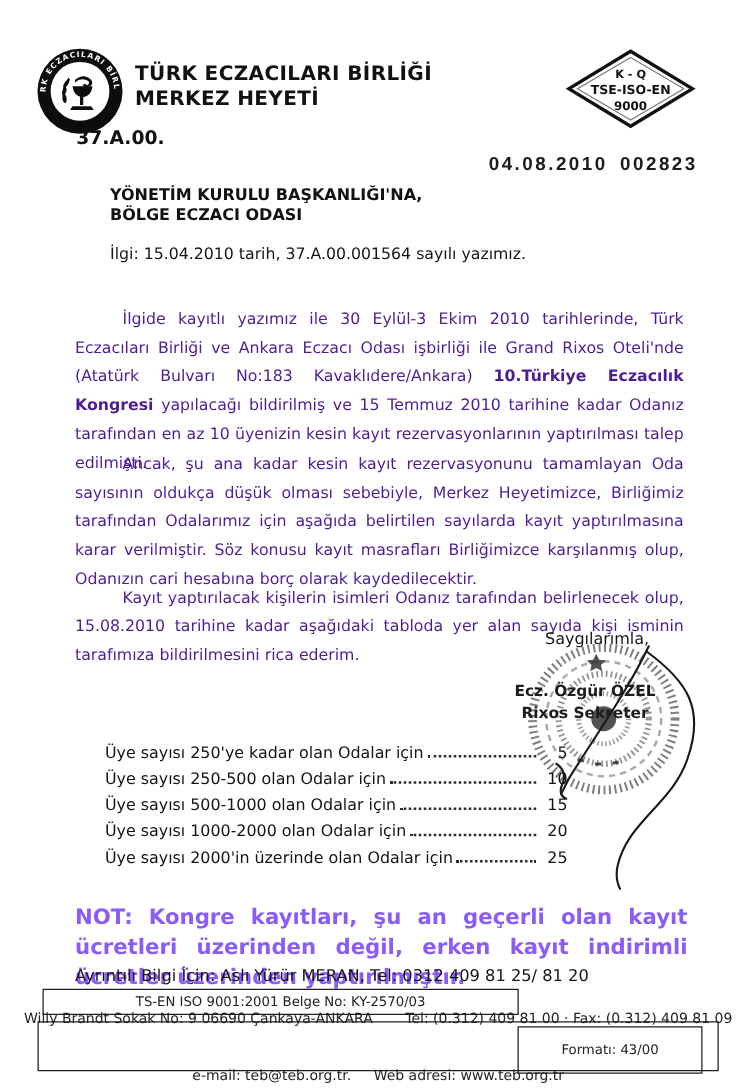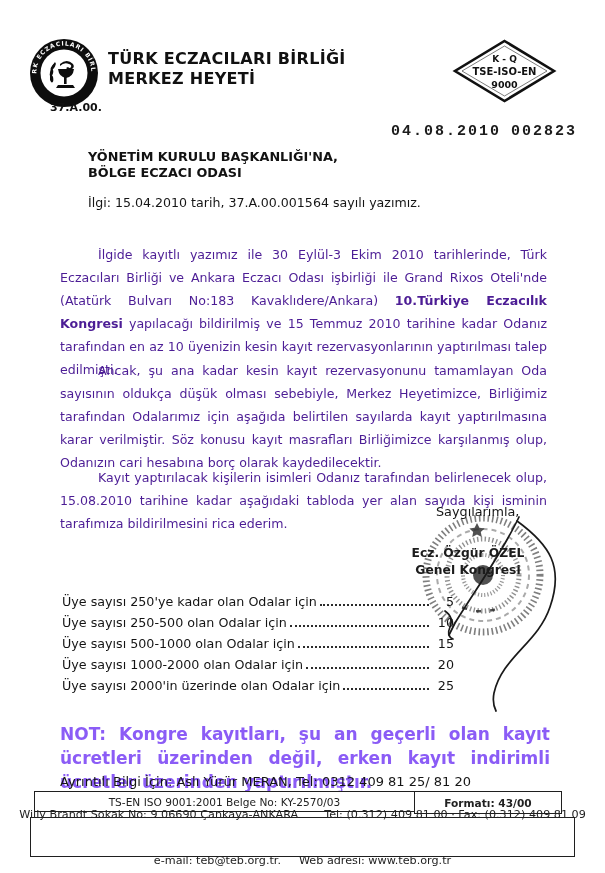--- a/index.html
+++ b/index.html
@@ -6,55 +6,55 @@
   .page{
     position:relative;width:605px;height:873px;margin:0 auto;
     background:#ffffff;color:#161616;
     font-family:"DejaVu Sans","Liberation Sans",sans-serif;
     overflow:hidden;
   }
   
   .logo-wrap{position:absolute;left:27px;top:36px;width:74px;height:74px;}
   .org-title{position:absolute;left:108px;top:49px;font-size:16px;font-weight:bold;
     letter-spacing:.3px;line-height:20px;color:#111;}
-  .ref-code{position:absolute;left:50px;top:101px;font-size:11px;font-weight:bold;color:#111;}
+  .ref-code{position:absolute;left:61px;top:101px;font-size:15px;font-weight:bold;color:#111;}
   .badge-wrap{position:absolute;left:452px;top:38px;width:105px;height:66px;}
   .date-stamp{position:absolute;left:391px;top:123px;
-    font-family:Liberation Mono, monospace;
+    font-family:Liberation Sans, sans-serif;
     font-size:15px;font-weight:bold;letter-spacing:2px;color:#1c1c1c;white-space:nowrap;}
   .date-stamp .num{margin-left:10px;}
   
   .recipient{position:absolute;left:88px;top:149px;font-size:12.8px;font-weight:bold;
     line-height:16px;color:#121212;}
   .ilgi{position:absolute;left:88px;top:195px;font-size:12.6px;color:#151515;}
   .para{position:absolute;left:60px;width:487px;font-size:12.6px;line-height:23px;
     text-align:justify;color:#4c1d95;text-indent:38px;}
   .p1{top:230px;}
   .p2{top:346px;}
   .p3{top:450px;margin-top:16px;}
   .salutation{position:absolute;left:436px;top:504px;font-size:12.8px;color:#151515;}
   
   .stamp-wrap{position:absolute;left:398px;top:515px;width:190px;height:200px;pointer-events:none;}
   .sig-name{position:absolute;left:403px;top:545px;width:130px;text-align:center;
     font-size:12.3px;font-weight:600;line-height:17px;color:#1c1c1c;z-index:5;}
   
   .quota{position:absolute;left:62px;top:588px;width:392px;font-size:12.7px;color:#141414;}
   .quota-row{display:flex;align-items:flex-end;height:21px;}
-  .quota-label{white-space:nowrap;}
+  .quota-label{white-space:nowrap;margin-left:22px;}
   .leader{flex:1;border-bottom:2px dotted #2b2b2b;margin:0 3px 3px 3px;min-width:20px;}
   .quota-val{width:22px;text-align:right;}
   
   .note{position:absolute;left:60px;top:705px;width:490px;font-size:17px;font-weight:bold;
     line-height:24px;text-align:justify;color:#8b5cf6;text-indent:0;}
   .contact{position:absolute;left:60px;top:774px;font-size:13px;color:#151515;}
   
   .box{position:absolute;border:1.6px solid #1f1f1f;box-sizing:border-box;
     display:flex;align-items:center;justify-content:center;color:#222;}
   .iso-box{left:34px;top:791px;width:381px;height:21px;font-size:10.6px;}
-  .format-box{left:414px;top:791px;width:148px;height:23px;font-size:10.6px;font-weight:bold;}
+  .format-box{left:414px;top:821px;width:148px;height:38px;font-size:10.6px;}
   .addr-box{left:30px;top:817px;width:545px;height:40px;flex-direction:column;
     font-size:11.2px;line-height:17px;gap:29px;}
   .addr-line{white-space:nowrap;}
   .addr-line .gap{display:inline-block;width:26px;}
   .addr-line .gap-sm{display:inline-block;width:18px;}
 </style>
 </head>
 <body>
 
 <div class="page">
@@ -114,21 +114,21 @@
   <p class="para p1"><span>İlgide kayıtlı yazımız ile 30 Eylül-3 Ekim 2010 tarihlerinde, Türk Eczacıları Birliği ve Ankara Eczacı Odası işbirliği ile Grand Rixos Oteli'nde (Atatürk Bulvarı No:183 Kavaklıdere/Ankara) </span><b>10.Türkiye Eczacılık Kongresi</b><span> yapılacağı bildirilmiş ve 15 Temmuz 2010 tarihine kadar Odanız tarafından en az 10 üyenizin kesin kayıt rezervasyonlarının yaptırılması talep edilmişti.</span></p>
 
   <p class="para p2">Ancak, şu ana kadar kesin kayıt rezervasyonunu tamamlayan Oda sayısının oldukça düşük olması sebebiyle, Merkez Heyetimizce, Birliğimiz tarafından Odalarımız için aşağıda belirtilen sayılarda kayıt yaptırılmasına karar verilmiştir. Söz konusu kayıt masrafları Birliğimizce karşılanmış olup, Odanızın cari hesabına borç olarak kaydedilecektir.</p>
 
   <p class="para p3">Kayıt yaptırılacak kişilerin isimleri Odanız tarafından belirlenecek olup, 15.08.2010 tarihine kadar aşağıdaki tabloda yer alan sayıda kişi isminin tarafımıza bildirilmesini rica ederim.</p>
 
   <div class="salutation">Saygılarımla,</div>
 
   <div class="sig-name">
     <div>Ecz. Özgür ÖZEL</div>
-    <div>Genel Kongresi</div>
+    <div>Rixos Sekreter</div>
   </div>
 
   <div class="stamp-wrap">
     <svg width="190" height="200" viewBox="0 0 190 200">
 
       <g stroke="#2a2a2a" fill="none" opacity="0.8">
         <circle cx="85" cy="60" r="57" stroke-width="7" stroke-dasharray="1.6 2.8" opacity="0.75"></circle>
         <circle cx="85" cy="60" r="46" stroke-width="2" stroke-dasharray="5 4" opacity="0.5"></circle>
         <circle cx="85" cy="60" r="36" stroke-width="5" stroke-dasharray="1.4 2.4" opacity="0.65"></circle>
         <circle cx="85" cy="60" r="20" stroke-width="4" stroke-dasharray="1.2 2" opacity="0.6"></circle>

